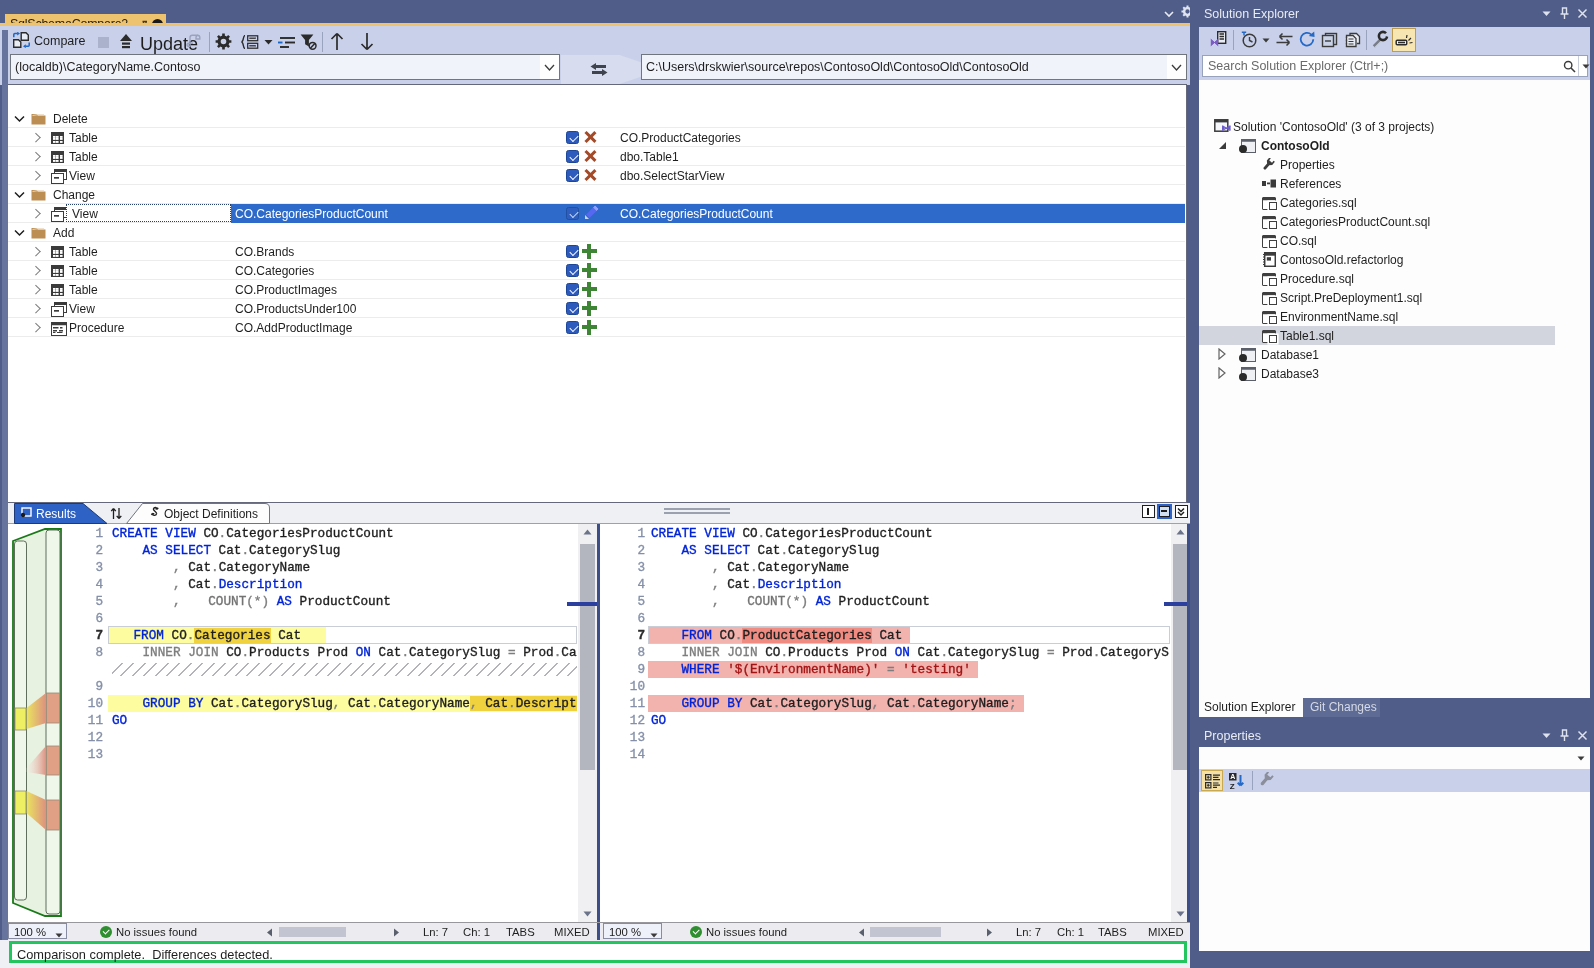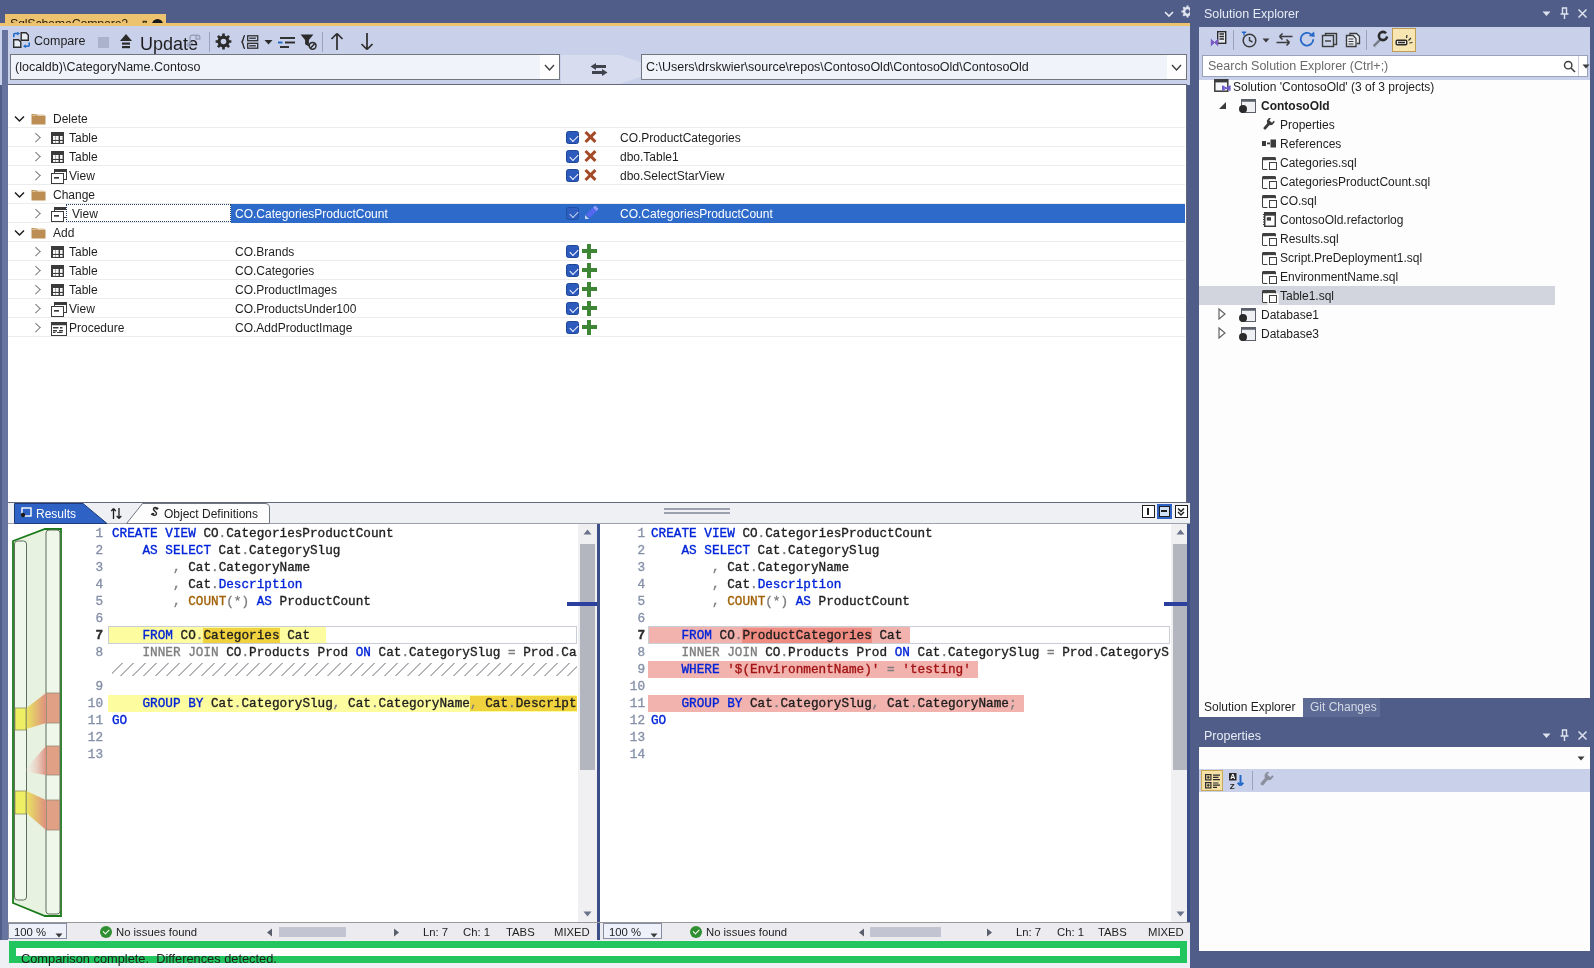--- a/index.html
+++ b/index.html
@@ -67,35 +67,35 @@
   background: linear-gradient(#3e8636,#3e8636) 5.3px 0/4.4px 15px no-repeat, linear-gradient(#3e8636,#3e8636) 0 5.3px/15px 4.4px no-repeat; }
 .icpen { position:absolute; left:576px; top:2px; width:14px; height:14px; }
 .icpen::before { content:""; position:absolute; left:5.5px; top:-1px; width:4.5px; height:13px; background:#5468f0; transform:rotate(45deg); box-shadow:inset 0 3px 0 #8fa0f5; }
 .icpen::after { content:""; position:absolute; left:1px; top:9px; width:4px; height:4px; background:#c8d4f0; clip-path:polygon(0 100%,0 0,100% 100%); }
 
 #resstrip { left:8px; top:503px; width:1294px; height:21px; background:#eff0f4; border-bottom:1px solid #9ca1ad; }
 
 #editors { left:8px; top:524px; width:1182px; height:398px; background:#ffffff; font-family:"Liberation Mono", monospace; font-size:12.7px; -webkit-text-stroke:0.35px currentColor; }
 .cl { position:absolute; height:17px; line-height:17px; white-space:pre; }
 .num { position:absolute; height:17px; line-height:17px; text-align:right; color:#8590a8; }
-.k { color:#0024d8; } .g { color:#7e7e7e; } .m { color:#a16207; } .s { color:#a31515; } .hlYd { background:#f0d23e; } .hlRd { background:#ef8b80; }
+.k { color:#0024d8; } .g { color:#7e7e7e; } .m { color:#737373;margin-left:20px; } .s { color:#a31515; } .hlYd { background:#f0d23e; } .hlRd { background:#ef8b80; }
 
 #ministatus { left:8px; top:922px; width:1182px; height:18px; background:#ececf0; border-top:1px solid #98989c; font-size:11.3px; }
 .num.numb { color:#2b2b2b; font-weight:bold; }
 .mbox { position:absolute; top:0px; width:59px; height:16px; background:#eef1fa; border:1px solid #878ca0; }
 .mba { position:absolute; right:0; top:0; width:13px; height:13px; padding:4px 2px; }
 .mchk { position:absolute; top:3px; width:12px; height:12px; border-radius:50%; background:#2f8e2f; }
 .mchk::before { content:""; position:absolute; left:3px; top:3px; width:5px; height:2.6px; border-left:1.7px solid #fff; border-bottom:1.7px solid #fff; transform:rotate(-45deg); }
 
 #msgbar { left:0px; top:940px; width:1190px; height:28px; background:#eef0f5; }
-#msgbox { position:absolute; left:9px; top:1px; width:1178px; height:22px; background:#fff; border:7px solid #22c55e; }
+#msgbox { position:absolute; left:9px; top:1px; width:1178px; height:22px; background:#fff; border:3px solid #22c55e; }
 
 #sidebar { left:1190px; top:0; width:404px; height:968px; background:#4f5d88; }
 .ptitle { position:absolute; color:#e8ebf4; font-size:12.5px; }
-.trow { position:absolute; left:9px; width:356px; height:19px; }
+.trow { position:absolute; left:9px; width:356px; height:19px;margin-top:40px; }
 .trow .txt { position:absolute; top:3px; font-size:12px; color:#1e1e1e; white-space:nowrap; }
 .icsql { position:absolute; left:63px; top:3px; width:14px; height:13px; }
 .icsql::before { content:""; position:absolute; left:0; top:0.5px; width:12px; height:11px; border:1.5px solid #3f3f3f; border-radius:1px; background:#fff; box-shadow: inset 0 2.2px 0 #3f3f3f; }
 .icsql::after { content:""; position:absolute; left:6.5px; top:5.5px; width:6px; height:6px; border:1.5px solid #3f3f3f; background:#fff; box-shadow: 0 0 0 1.6px #fff; }
 .icproj { position:absolute; left:41px; top:3px; width:15px; height:13px; }
 .icproj::before { content:""; position:absolute; left:1px; top:0; width:13px; height:12px; border:1.4px solid #5a5f6a; background:#eef0f3; box-shadow:inset 0 1.8px 0 #5a5f6a; }
 .icproj::after { content:""; position:absolute; left:-1px; top:6px; width:8px; height:8px; border-radius:50%; background:#2a2a2a; }
 </style>
 </head>
 <body>
@@ -399,21 +399,21 @@
     <div class="num" style="left:60px;top:222px;width:35px">13</div>
     <div class="abs" style="left:100px;top:102px;width:469px;height:18px;border:1px solid #c9cdd6;z-index:3"></div>
     <div class="abs" style="left:100px;top:103px;width:218px;height:17px;background:#fdfc9f"></div>
     <div class="abs" style="left:100px;top:171px;width:469px;height:17px;background:#fdfc9f"></div>
     <div class="abs" style="left:104px;top:139px;width:465px;height:13px;background:repeating-linear-gradient(135deg,rgba(0,0,0,0) 0 6.7px,#b4b4b8 6.7px 8.1px)"></div>
     <div class="cl" style="left:104px;top:1px"><span class="k">CREATE VIEW</span> CO<span class="g">.</span>CategoriesProductCount</div>
     <div class="cl" style="left:104px;top:18px">    <span class="k">AS SELECT</span> Cat<span class="g">.</span>CategorySlug</div>
     <div class="cl" style="left:104px;top:35px">        <span class="g">,</span> Cat<span class="g">.</span>CategoryName</div>
     <div class="cl" style="left:104px;top:52px">        <span class="g">,</span> Cat<span class="g">.</span><span class="k">Description</span></div>
     <div class="cl" style="left:104px;top:69px">        <span class="g">,</span> <span class="m">COUNT</span><span class="g">(*)</span> <span class="k">AS</span> ProductCount</div>
-    <div class="cl" style="left:104px;top:103px">    <span class="k">FROM</span> CO<span class="g">.</span><span class="hlYd">Categories</span> Cat</div>
+    <div class="cl" style="left:95px;top:103px">    <span class="k">FROM</span> CO<span class="g">.</span><span class="hlYd">Categories</span> Cat</div>
     <div class="cl" style="left:104px;top:120px;width:466px;overflow:hidden">    <span class="g">INNER JOIN</span> CO<span class="g">.</span>Products Prod <span class="k">ON</span> Cat<span class="g">.</span>CategorySlug <span class="g">=</span> Prod<span class="g">.</span>Ca</div>
     <div class="cl" style="left:104px;top:171px;width:466px;overflow:hidden">    <span class="k">GROUP BY</span> Cat<span class="g">.</span>CategorySlug<span class="g">,</span> Cat<span class="g">.</span>CategoryName<span class="hlYd"><span class="g">,</span> Cat<span class="g">.</span>Descript</span></div>
     <div class="cl" style="left:104px;top:188px"><span class="k">GO</span></div>
 
     <div class="abs" style="left:570px;top:0;width:19px;height:398px;background:#f0f0f3">
       <svg class="abs" style="left:4px;top:4px" width="11" height="8" viewBox="0 0 11 8">
           <path d="M1.5 6.5 L5.5 1.5 L9.5 6.5 Z" fill="#6a7389"></path>
         </svg>
       <div class="abs" style="left:2px;top:20px;width:15px;height:226px;background:#b3b6bf"></div>
       <svg class="abs" style="left:4px;top:386px" width="11" height="8" viewBox="0 0 11 8">
@@ -644,21 +644,21 @@
         <svg class="abs" style="left:63px;top:2px" width="14" height="15" viewBox="0 0 14 15">
             <rect x="2.7" y="0.7" width="10.6" height="13.6" fill="#fff" stroke="#3b3b3b" stroke-width="1.5"></rect>
             <rect x="2.7" y="0.7" width="10.6" height="3" fill="#3b3b3b"></rect>
             <rect x="4.8" y="5.2" width="4.2" height="3.4" fill="#3b3b3b"></rect>
             <path d="M2.7 2.5 h-1.7 M2.7 5 h-1.7 M2.7 7.5 h-1.7 M2.7 10 h-1.7 M2.7 12.5 h-1.7" stroke="#3b3b3b" stroke-width="1.1"></path>
           </svg>
         <span class="txt" style="left:81px">ContosoOld.refactorlog</span>
       </div>
       <div class="trow" style="left:0;top:149px">
           <span class="icsql"></span>
-          <span class="txt" style="left:81px">Results.sql</span>
+          <span class="txt" style="left:81px">Procedure.sql</span>
         </div>
       <div class="trow" style="left:0;top:168px">
           <span class="icsql"></span>
           <span class="txt" style="left:81px">Script.PreDeployment1.sql</span>
         </div>
       <div class="trow" style="left:0;top:187px">
           <span class="icsql"></span>
           <span class="txt" style="left:81px">EnvironmentName.sql</span>
         </div>
       <div class="trow" style="left:0;top:206px;background:#d2d5dd">

